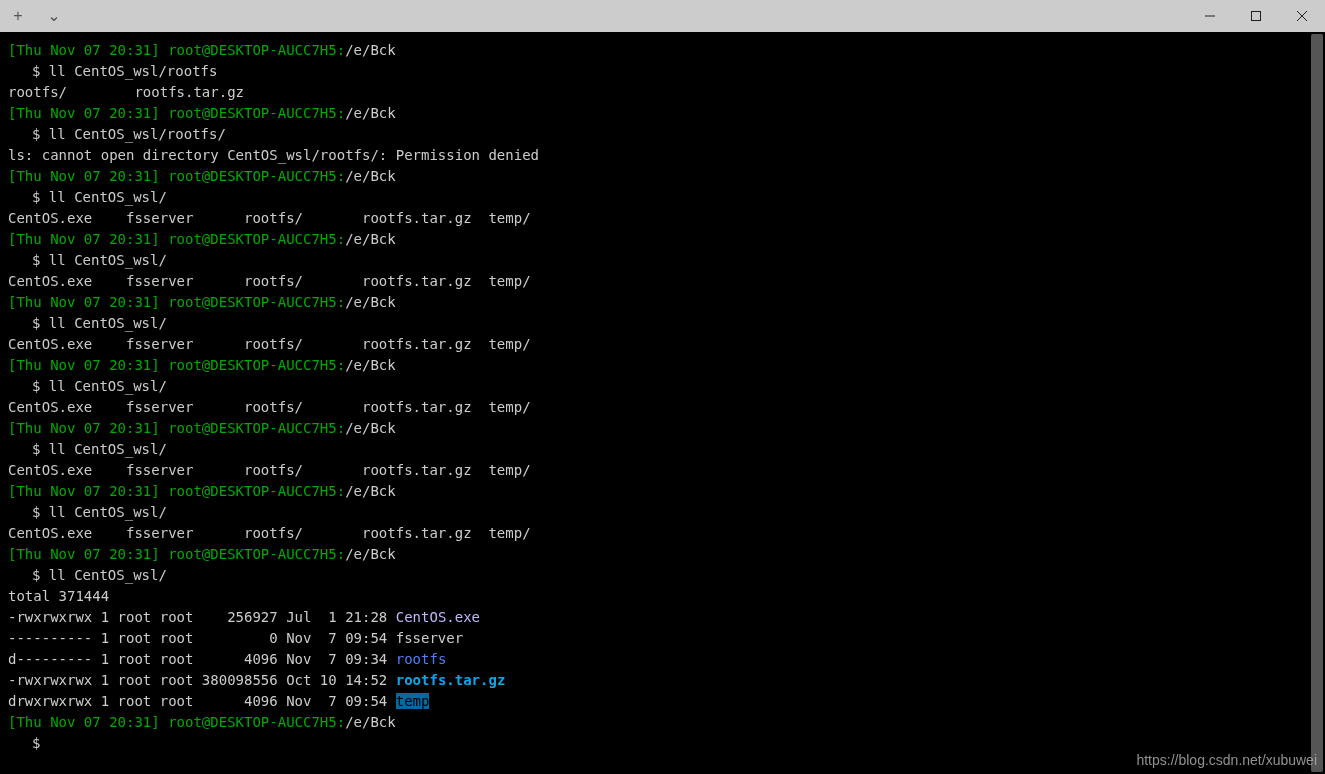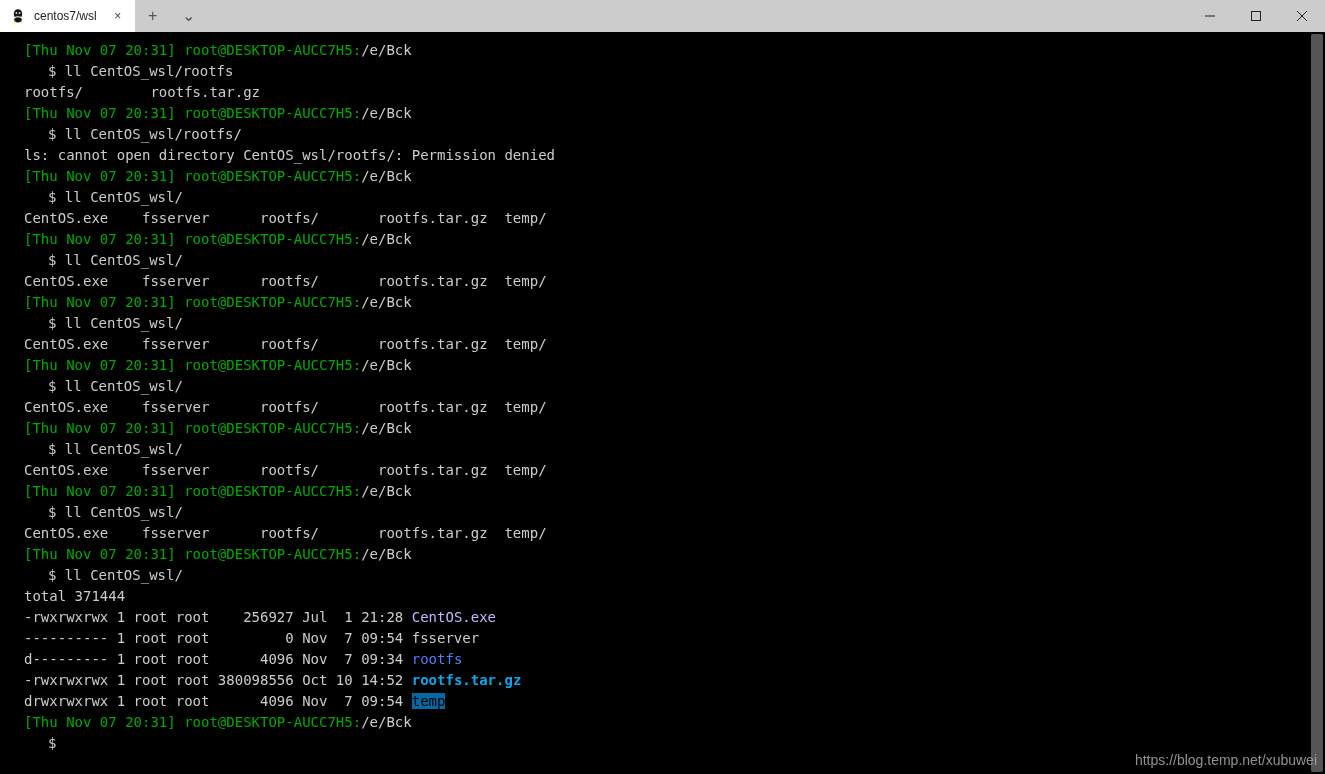--- a/index.html
+++ b/index.html
@@ -89,21 +89,21 @@
     flex: 1;
     background: #000;
     position: relative;
     overflow: hidden;
   }
   .terminal {
     font-family: Consolas, "DejaVu Sans Mono", monospace;
     font-size: 14px;
     line-height: 21px;
     color: #cccccc;
-    padding: 8px 4px 4px 24px;
+    padding: 8px 4px 4px 8px;
     white-space: pre;
     height: 100%;
     box-sizing: border-box;
     overflow-y: auto;
   }
   .scrollbar {
     position: absolute;
     right: 2px;
     top: 2px;
     width: 12px;
@@ -139,38 +139,20 @@
     pointer-events: none;
   }
 </style>
 </head>
 <body>
 
 <div class="window">
 
   <div class="titlebar">
     <div class="tabs-area">
-      <div class="tab">
-        <span class="tab-icon">
-          <svg viewBox="0 0 16 16" width="16" height="16">
-            <ellipse cx="8" cy="6" rx="4.2" ry="4.8" fill="#111"></ellipse>
-            <ellipse cx="8" cy="11.5" rx="4.6" ry="3.2" fill="#fff"></ellipse>
-            <ellipse cx="8" cy="11.8" rx="3.8" ry="2.6" fill="#111"></ellipse>
-            <circle cx="6.4" cy="5" r="0.9" fill="#fff"></circle>
-            <circle cx="9.6" cy="5" r="0.9" fill="#fff"></circle>
-            <circle cx="6.4" cy="5" r="0.35" fill="#000"></circle>
-            <circle cx="9.6" cy="5" r="0.35" fill="#000"></circle>
-            <path d="M6.8 6.6 Q8 8 9.2 6.6 Q8 7.4 6.8 6.6 Z" fill="#f5b402"></path>
-            <path d="M3.8 13.5 Q4.2 15.2 6 14.6 L5.2 12.8 Z" fill="#f5b402"></path>
-            <path d="M12.2 13.5 Q11.8 15.2 10 14.6 L10.8 12.8 Z" fill="#f5b402"></path>
-          </svg>
-        </span>
-        <span class="tab-title">centos7/wsl</span>
-        <span class="close">×</span>
-      </div>
       <div class="new-tab">
         <span style="font-size:16px; line-height:1;">+</span>
       </div>
       <div class="dropdown">
         <span style="font-size:16px; line-height:1;">⌄</span>
       </div>
     </div>
     <div class="spacer"></div>
     <div class="win-controls">
       <div class="win-btn">
@@ -190,16 +172,16 @@
           </svg>
       </div>
     </div>
   </div>
 
   <div class="terminal-wrapper">
     <div class="terminal" id="terminal"><div><span class="c-ts">[Thu Nov 07 20:31]</span><span class="c-user"> root@DESKTOP-AUCC7H5:</span><span class="c-path">/e/Bck</span></div><div><span class="c-cmd">$ ll CentOS_wsl/rootfs</span></div><div>rootfs/        rootfs.tar.gz</div><div><span class="c-ts">[Thu Nov 07 20:31]</span><span class="c-user"> root@DESKTOP-AUCC7H5:</span><span class="c-path">/e/Bck</span></div><div><span class="c-cmd">$ ll CentOS_wsl/rootfs/</span></div><div>ls: cannot open directory CentOS_wsl/rootfs/: Permission denied</div><div><span class="c-ts">[Thu Nov 07 20:31]</span><span class="c-user"> root@DESKTOP-AUCC7H5:</span><span class="c-path">/e/Bck</span></div><div><span class="c-cmd">$ ll CentOS_wsl/</span></div><div>CentOS.exe    fsserver      rootfs/       rootfs.tar.gz  temp/</div><div><span class="c-ts">[Thu Nov 07 20:31]</span><span class="c-user"> root@DESKTOP-AUCC7H5:</span><span class="c-path">/e/Bck</span></div><div><span class="c-cmd">$ ll CentOS_wsl/</span></div><div>CentOS.exe    fsserver      rootfs/       rootfs.tar.gz  temp/</div><div><span class="c-ts">[Thu Nov 07 20:31]</span><span class="c-user"> root@DESKTOP-AUCC7H5:</span><span class="c-path">/e/Bck</span></div><div><span class="c-cmd">$ ll CentOS_wsl/</span></div><div>CentOS.exe    fsserver      rootfs/       rootfs.tar.gz  temp/</div><div><span class="c-ts">[Thu Nov 07 20:31]</span><span class="c-user"> root@DESKTOP-AUCC7H5:</span><span class="c-path">/e/Bck</span></div><div><span class="c-cmd">$ ll CentOS_wsl/</span></div><div>CentOS.exe    fsserver      rootfs/       rootfs.tar.gz  temp/</div><div><span class="c-ts">[Thu Nov 07 20:31]</span><span class="c-user"> root@DESKTOP-AUCC7H5:</span><span class="c-path">/e/Bck</span></div><div><span class="c-cmd">$ ll CentOS_wsl/</span></div><div>CentOS.exe    fsserver      rootfs/       rootfs.tar.gz  temp/</div><div><span class="c-ts">[Thu Nov 07 20:31]</span><span class="c-user"> root@DESKTOP-AUCC7H5:</span><span class="c-path">/e/Bck</span></div><div><span class="c-cmd">$ ll CentOS_wsl/</span></div><div>CentOS.exe    fsserver      rootfs/       rootfs.tar.gz  temp/</div><div><span class="c-ts">[Thu Nov 07 20:31]</span><span class="c-user"> root@DESKTOP-AUCC7H5:</span><span class="c-path">/e/Bck</span></div><div><span class="c-cmd">$ ll CentOS_wsl/</span></div><div>total 371444</div><div>-rwxrwxrwx 1 root root    256927 Jul  1 21:28 <span class="c-exe">CentOS.exe</span></div><div>---------- 1 root root         0 Nov  7 09:54 fsserver</div><div>d--------- 1 root root      4096 Nov  7 09:34 <span class="c-dir">rootfs</span></div><div>-rwxrwxrwx 1 root root 380098556 Oct 10 14:52 <span class="c-red">rootfs.tar.gz</span></div><div>drwxrwxrwx 1 root root      4096 Nov  7 09:54 <span class="c-hl">temp</span></div><div><span class="c-ts">[Thu Nov 07 20:31]</span><span class="c-user"> root@DESKTOP-AUCC7H5:</span><span class="c-path">/e/Bck</span></div><div><span class="c-cmd">$ </span></div></div>
     <div class="scrollbar">
       <div class="scrollbar-thumb"></div>
     </div>
-    <div class="watermark">https://blog.temp.net/xubuwei</div>
+    <div class="watermark">https://blog.csdn.net/xubuwei</div>
   </div>
 
 </div>
 
 </body></html>

